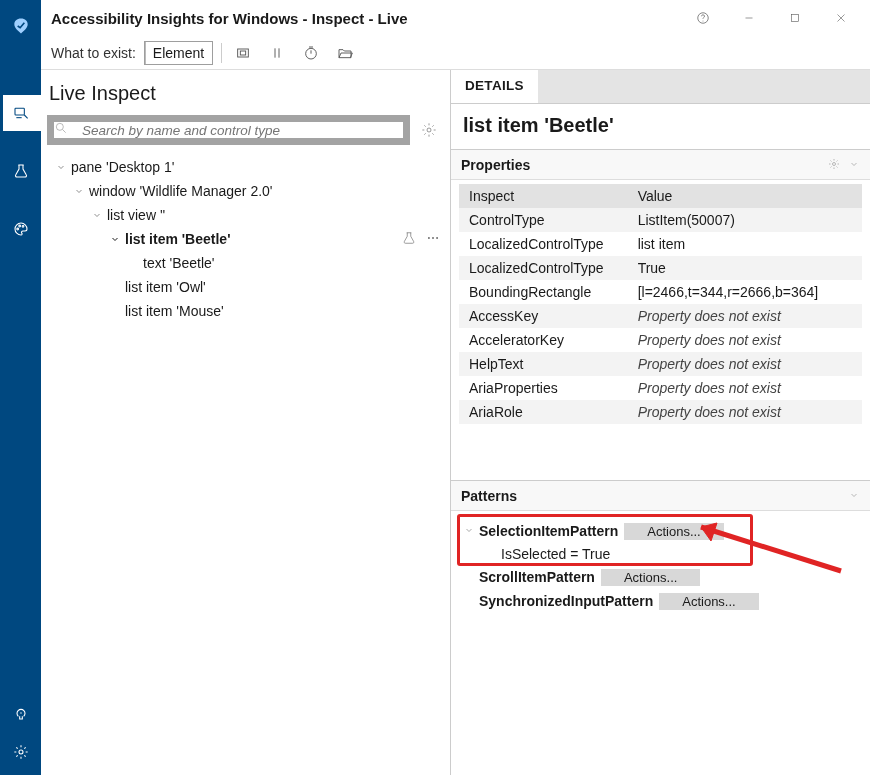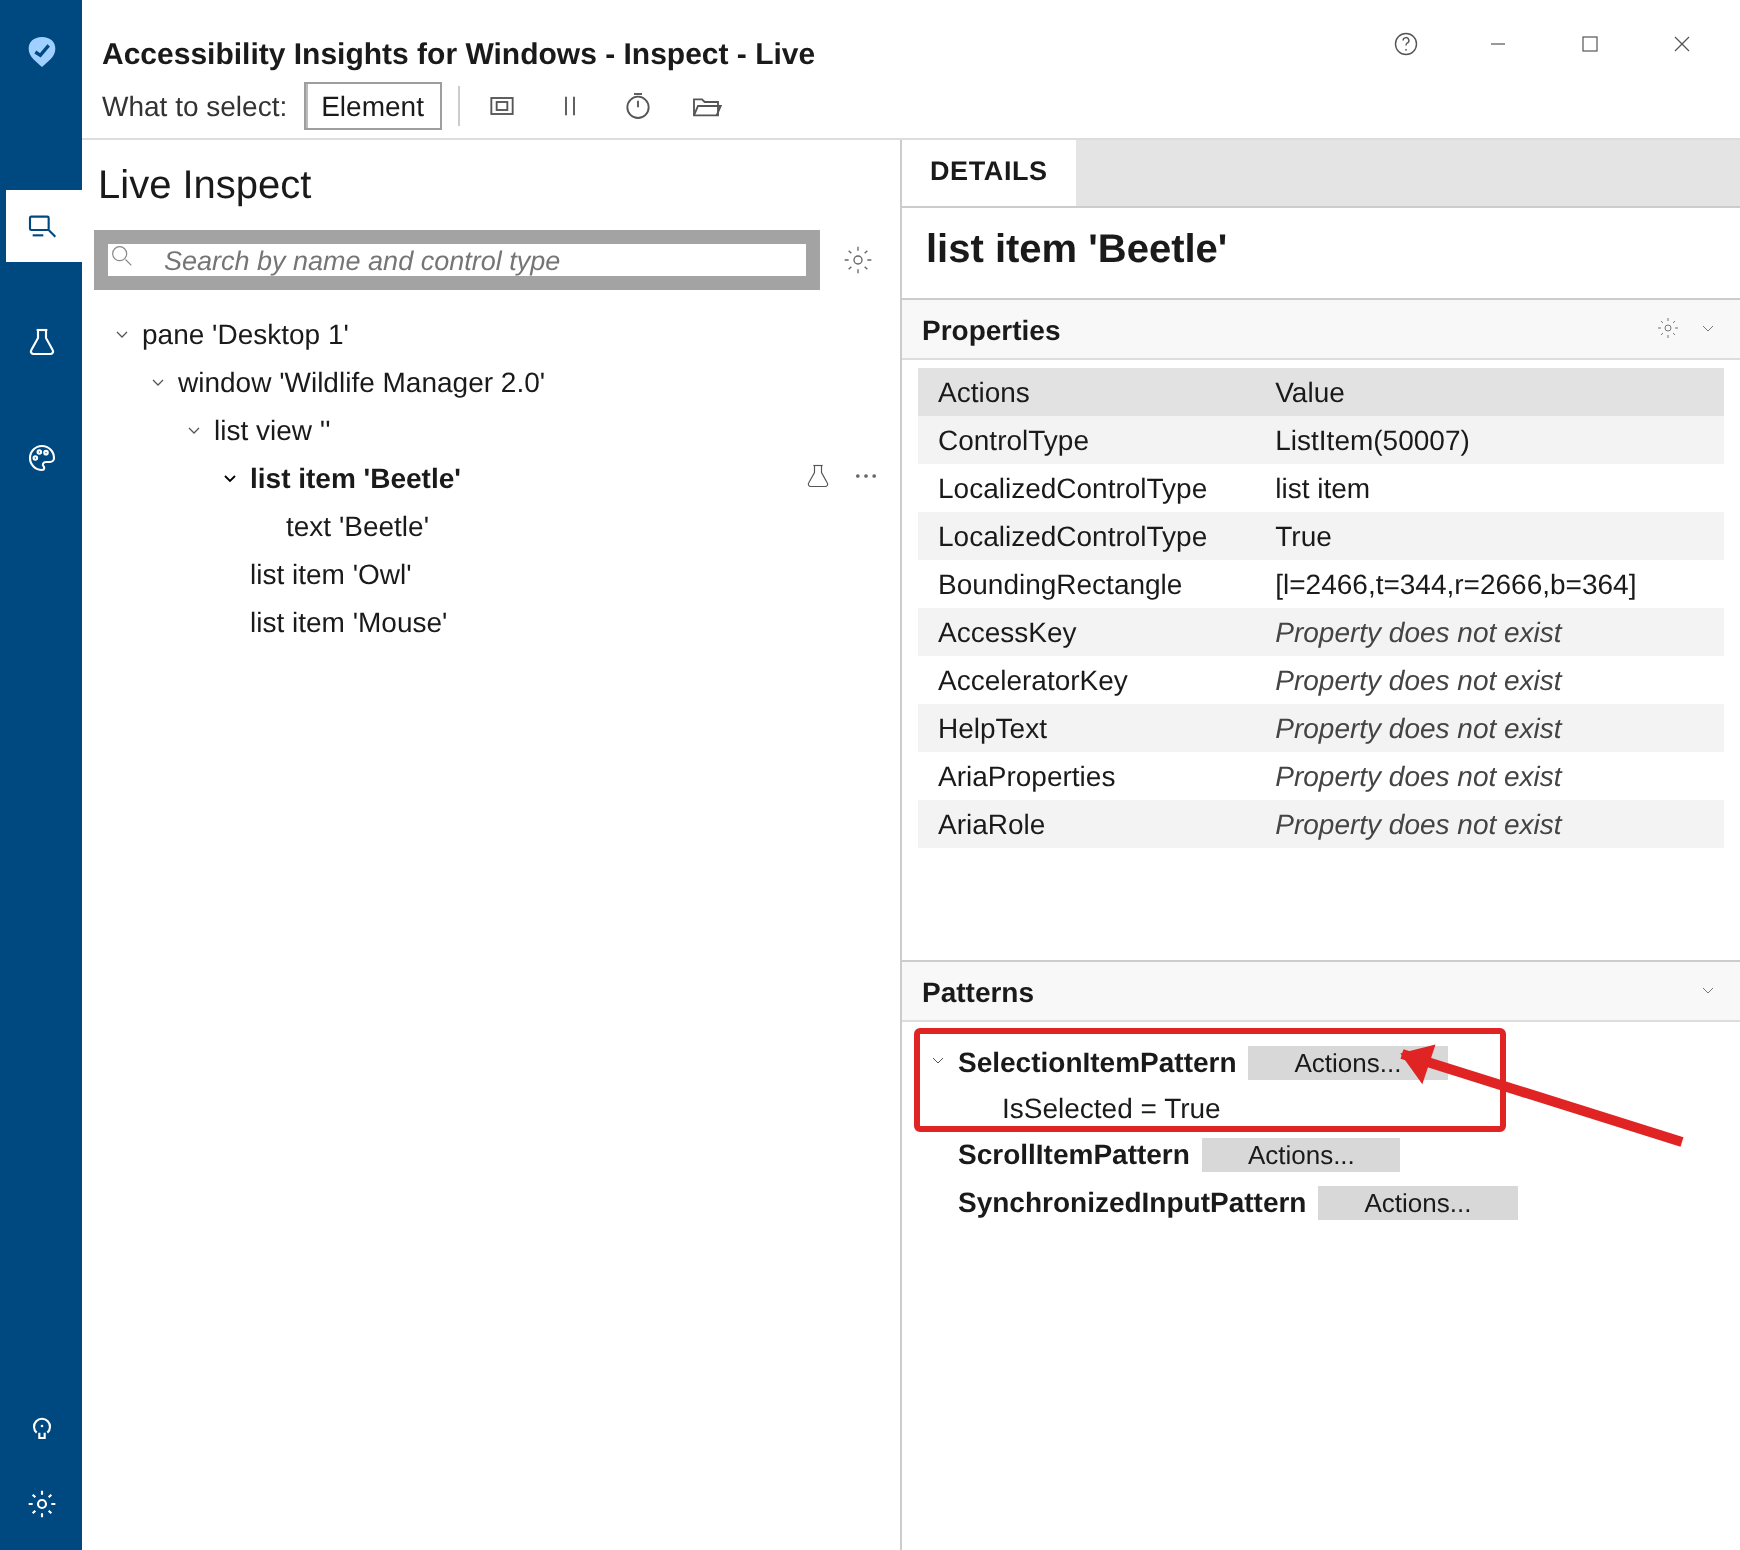--- a/index.html
+++ b/index.html
@@ -13,21 +13,21 @@
   .leftbar .nav-icons .nav-item { width: 41px; height: 36px; display: flex; align-items: center; justify-content: center; position: relative; }
   .leftbar .nav-icons .nav-item.active { background: #fff; }
   .leftbar .nav-icons .nav-item.active::before { content:""; position:absolute; left:0; top:0; bottom:0; width:3px; background:#004880; }
   .leftbar .nav-icons .nav-item.active svg { stroke:#004880; fill:none; }
   .leftbar svg { stroke: #fff; fill: none; stroke-width: 1.6; }
   .leftbar .bottom-icons { position: absolute; bottom: 12px; display: flex; flex-direction: column; gap: 18px; align-items: center; }
 
   
   .main { flex: 1; display: flex; flex-direction: column; }
 
-  .titlebar { height: 36px; display:flex; align-items:flex-end; padding: 0 6px 0 10px; }
+  .titlebar { height: 36px; display:flex; align-items:center; padding: 0 6px 0 10px; }
   .titlebar .title { font-size: 15px; font-weight:600; flex:1; }
   .titlebar .winbtns { display:flex; gap:0; }
   .titlebar .winbtn { width: 46px; height: 28px; display:flex; align-items:center; justify-content:center; color:#555; }
   .titlebar .winbtn svg { stroke:#555; stroke-width:1.2; fill:none; }
 
   .toolbar { height: 34px; display:flex; align-items:center; gap:8px; padding: 0 10px; border-bottom:1px solid #ddd; }
   .toolbar .label { color:#333; }
   .toolbar .combo { display:flex; align-items:center; border:1px solid #9e9e9e; height:24px; }
   .toolbar .combo span { padding:0 8px; }
   .toolbar .combo .arrow { width:18px; height:22px; border-left:1px solid #bbb; display:flex; align-items:center; justify-content:center; }
@@ -168,21 +168,21 @@
         <div class="winbtn">
             <svg class="icon12" viewBox="0 0 24 24">
               <line x1="5" y1="5" x2="19" y2="19"></line>
               <line x1="19" y1="5" x2="5" y2="19"></line>
             </svg>
           </div>
       </div>
     </div>
 
     <div class="toolbar">
-      <span class="label">What to select:</span>
+      <span class="label">What to exist:</span>
       <div class="combo">
         <span>Element</span>
         <span class="arrow">
             <svg class="icon12" viewBox="0 0 24 24">
               <polyline points="7 10 12 15 17 10"></polyline>
             </svg>
           </span>
       </div>
       <div class="sep"></div>
       <div class="tbtn">
@@ -306,21 +306,21 @@
                   </svg></span>
               <span><svg class="icon12" viewBox="0 0 24 24" stroke="#777" fill="none">
                     <polyline points="7 10 12 15 17 10"></polyline>
                   </svg></span>
             </span>
           </div>
           <div class="section-body">
             <table class="proptable">
               <thead>
                   <tr>
-                <th>Actions</th>
+                <th>Inspect</th>
                 <th>Value</th>
                 <th style="width:40px;"></th>
               </tr>
                 </thead>
               <tbody id="prop-tbody">
                   <tr class="zebra">
                     <td class="k">ControlType</td>
                     <td>ListItem(50007)</td>
                     <td></td>
                   </tr>

